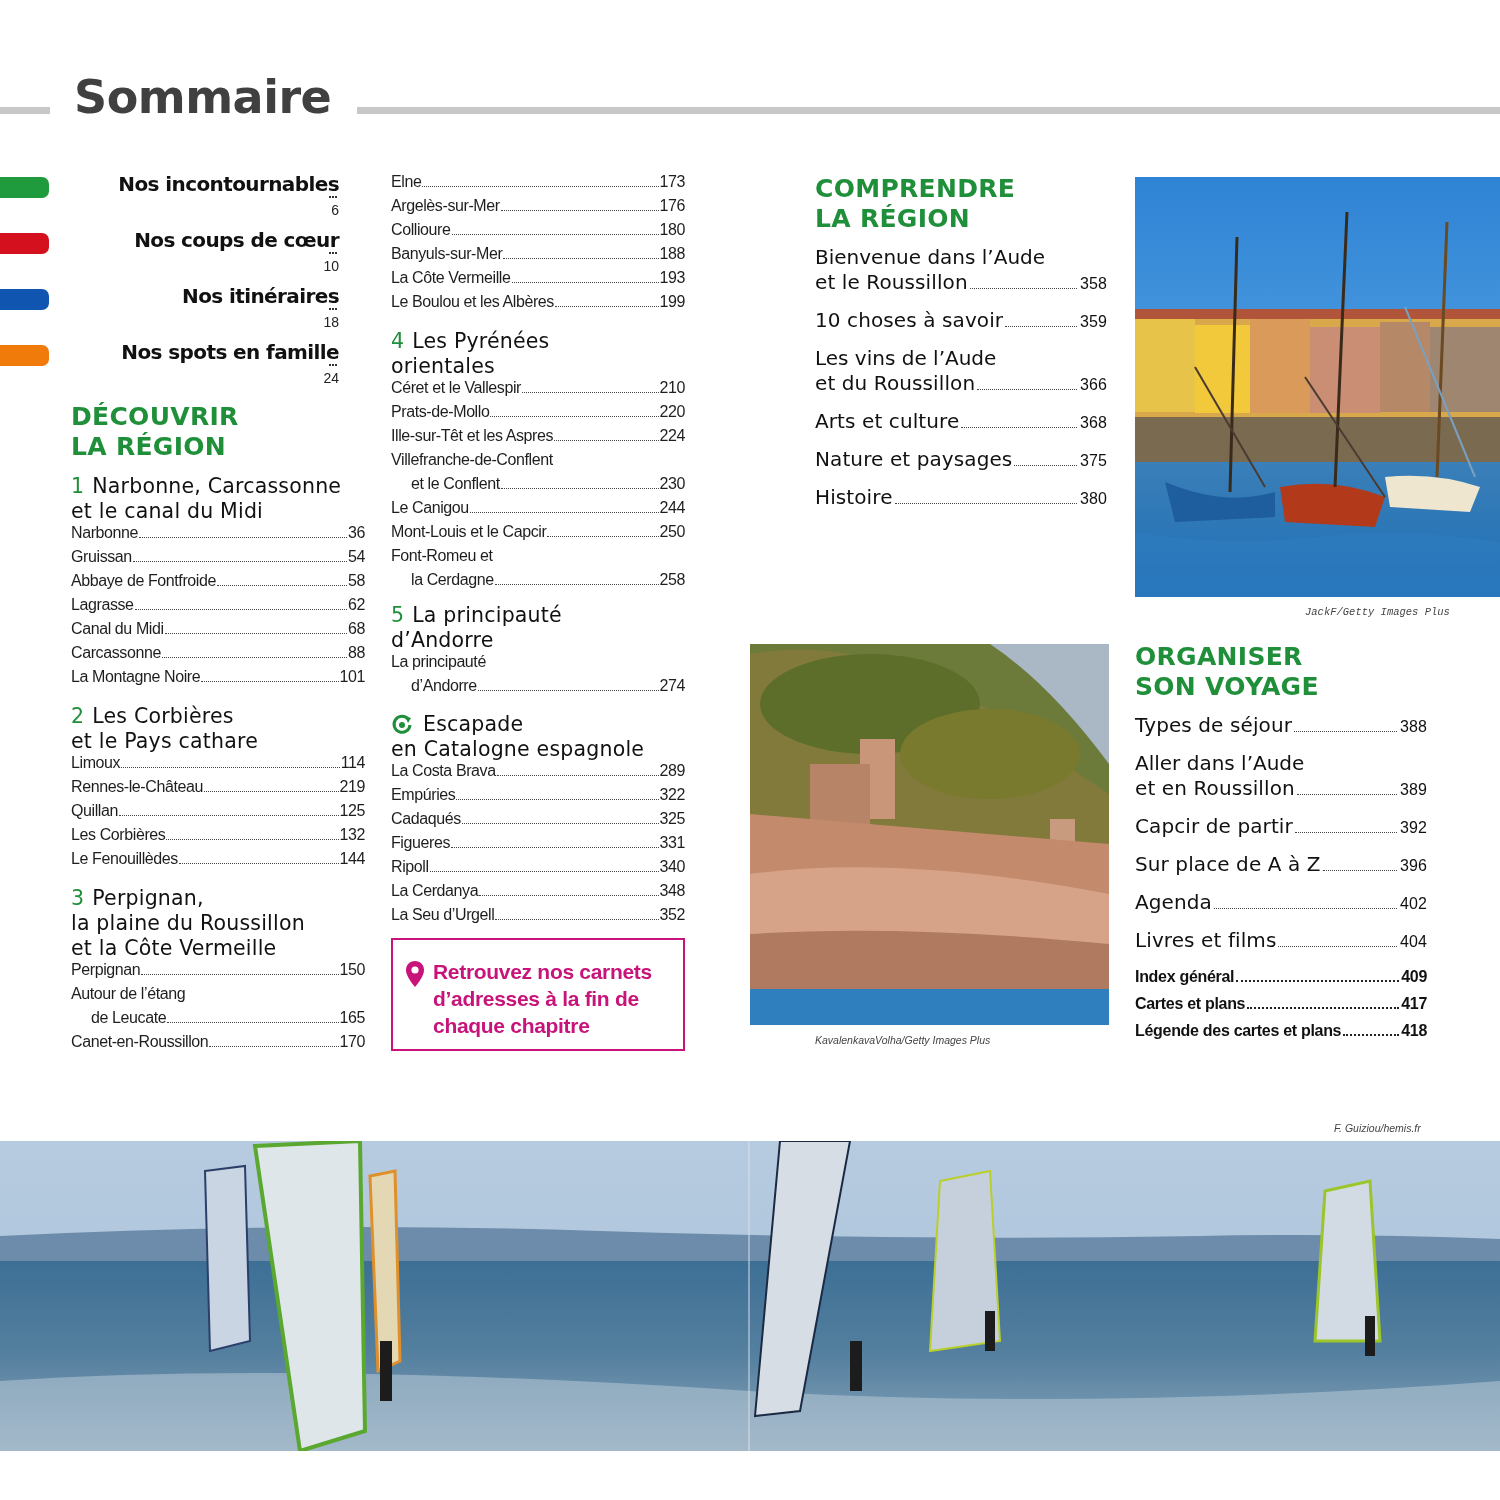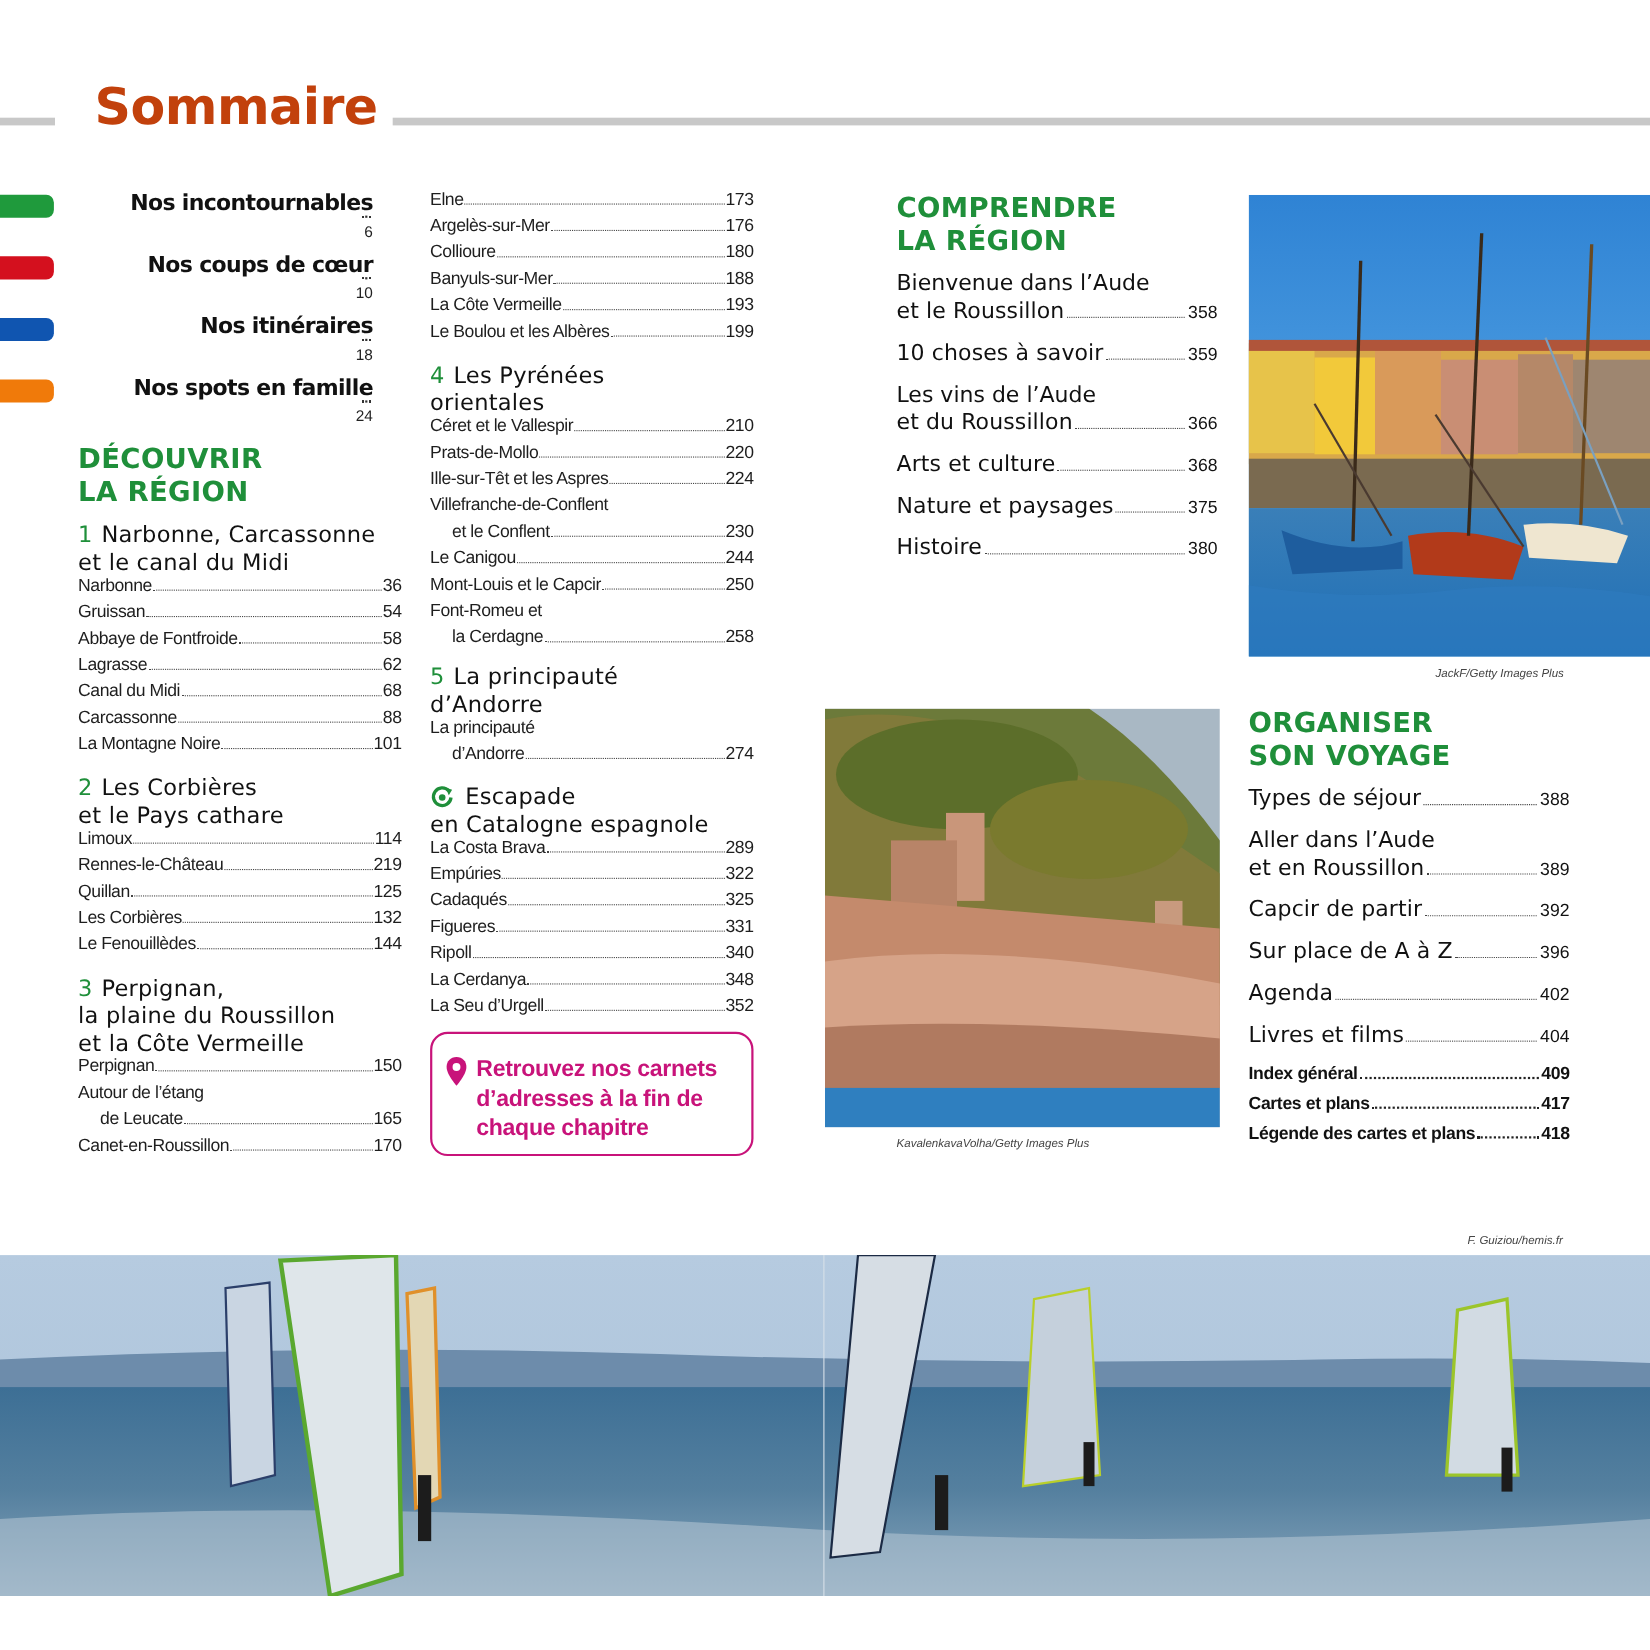--- a/index.html
+++ b/index.html
@@ -4,21 +4,21 @@
 <style>
   * { box-sizing: border-box; margin: 0; padding: 0; }
   html, body { width: 1500px; height: 1500px; background: #ffffff; overflow: hidden; }
   body { position: relative; font-family: "Liberation Sans", "DejaVu Sans", sans-serif; color: #1a1a1a; }
 
   .abs { position: absolute; }
 
   
   .title-line-left { left: 0; top: 107px; width: 50px; height: 7px; background: #c8c8c8; }
   .title-line-right { left: 357px; top: 107px; width: 1143px; height: 7px; background: #c8c8c8; }
-  .page-title { left: 86px; top: 70px; font-family: "DejaVu Sans", sans-serif; font-weight: bold; font-size: 46px; color: #c2410c; letter-spacing: -0.5px; }
+  .page-title { left: 74px; top: 70px; font-family: "DejaVu Sans", sans-serif; font-weight: bold; font-size: 46px; color: #404040; letter-spacing: -0.5px; }
 
   
   .tab-bar { left: 0; width: 49px; height: 21px; border-radius: 0 7px 7px 0; }
   .feature-row { left: 71px; height: 30px; display: flex; align-items: flex-end; width: 268px; flex-direction: column; }
   .feature-label { font-family: "DejaVu Sans", sans-serif; font-weight: bold; font-size: 20px; letter-spacing: -0.6px; color: #111; white-space: nowrap; }
   .feature-dots { flex: 1; border-bottom: 2px dotted #333; margin: 0 2px 4px 2px; min-width: 8px; }
   .feature-page { font-size: 14px; color: #222; }
 
   
   .section-head { font-family: "DejaVu Sans", sans-serif; font-weight: bold; color: #1f8f3a; font-size: 25px; line-height: 30px; letter-spacing: 0.3px; }
@@ -38,21 +38,21 @@
   .big-row { display: flex; align-items: baseline; font-family: "DejaVu Sans", sans-serif; font-size: 20px; color: #111; letter-spacing: 0.1px; }
   .big-row .lbl { white-space: nowrap; }
   .big-row .dots { flex: 1; border-bottom: 1.5px dotted #444; margin: 0 3px 5px 2px; min-width: 6px; }
   .big-row .pg { font-family: "Liberation Sans", sans-serif; font-size: 16px; white-space: nowrap; }
   .big-line1 { font-family: "DejaVu Sans", sans-serif; font-size: 20px; color: #111; height: 25px; }
 
   .small-bold-row { display: flex; align-items: baseline; font-weight: bold; font-size: 16px; color: #111; height: 27px; letter-spacing: -0.3px; }
   .small-bold-row .dots { flex: 1; border-bottom: 2px dotted #222; margin: 0 2px 4px 2px; }
 
   
-  .callout { left: 391px; top: 938px; width: 294px; height: 113px; border: 2.5px solid #c8137a; border-radius: 16px; padding: 18px 12px 0 12px; display: flex; }
+  .callout { left: 391px; top: 938px; width: 294px; height: 113px; border: 2.5px solid #c8137a; border-radius: 0; padding: 18px 12px 0 12px; display: flex; }
   .callout-text { font-weight: bold; color: #c8137a; font-size: 21px; line-height: 27px; letter-spacing: -0.3px; margin-left: 8px; }
 
   
   .photo { overflow: hidden; }
   .caption { font-style: italic; font-size: 10.5px; color: #444; }
 </style>
 </head>
 <body>
 
 <div class="abs title-line-left"></div>
@@ -433,21 +433,21 @@
     <path d="M250 300 Q300 295 345 310 L335 335 L255 330 Z" fill="#efe6d0"></path>
     <line x1="102" y1="60" x2="95" y2="315" stroke="#3a2a1a" stroke-width="3"></line>
     <line x1="212" y1="35" x2="200" y2="310" stroke="#3a2a1a" stroke-width="3"></line>
     <line x1="312" y1="45" x2="302" y2="300" stroke="#6a4a22" stroke-width="3"></line>
     <line x1="60" y1="190" x2="130" y2="310" stroke="#4a3a30" stroke-width="2"></line>
     <line x1="170" y1="200" x2="250" y2="320" stroke="#4a3a30" stroke-width="2"></line>
     <line x1="270" y1="130" x2="340" y2="300" stroke="#7aa0c0" stroke-width="2"></line>
     <path d="M0 355 Q90 370 180 360 Q270 350 365 365 L365 420 L0 420 Z" fill="#2e7cc0" opacity="0.6"></path>
   </svg>
 </div>
-<div class="abs caption" style="left:1305px;top:606px;">JackF/Getty Images Plus</div>
+<div class="abs caption" style="left:1305px;top:606px;font-family:Liberation Mono, monospace;">JackF/Getty Images Plus</div>
 
 <div class="abs section-head" style="left:1135px;top:642px;">
   <div>ORGANISER</div>
   <div>SON VOYAGE</div>
 </div>
 <div class="abs" style="left:1135px;top:713px;width:292px;">
   <div style="height:38px;">
     <div class="big-row">
         <span class="lbl">Types de séjour</span>
         <span class="dots"></span>

